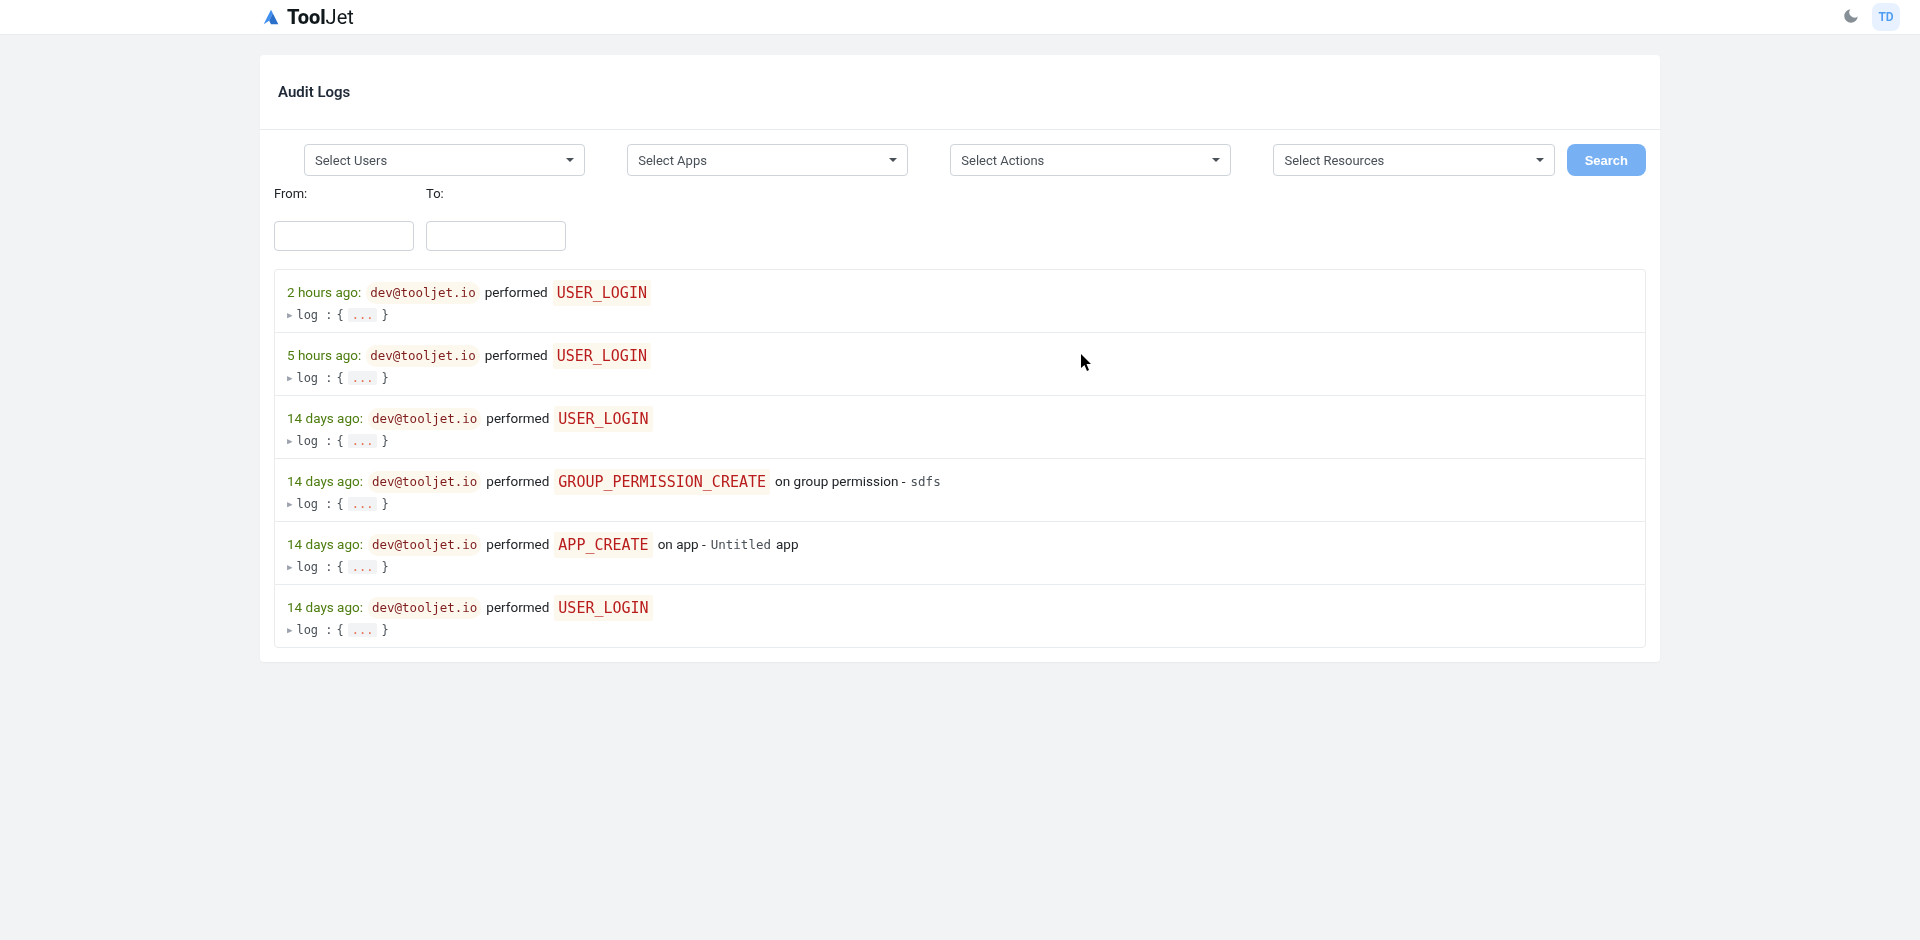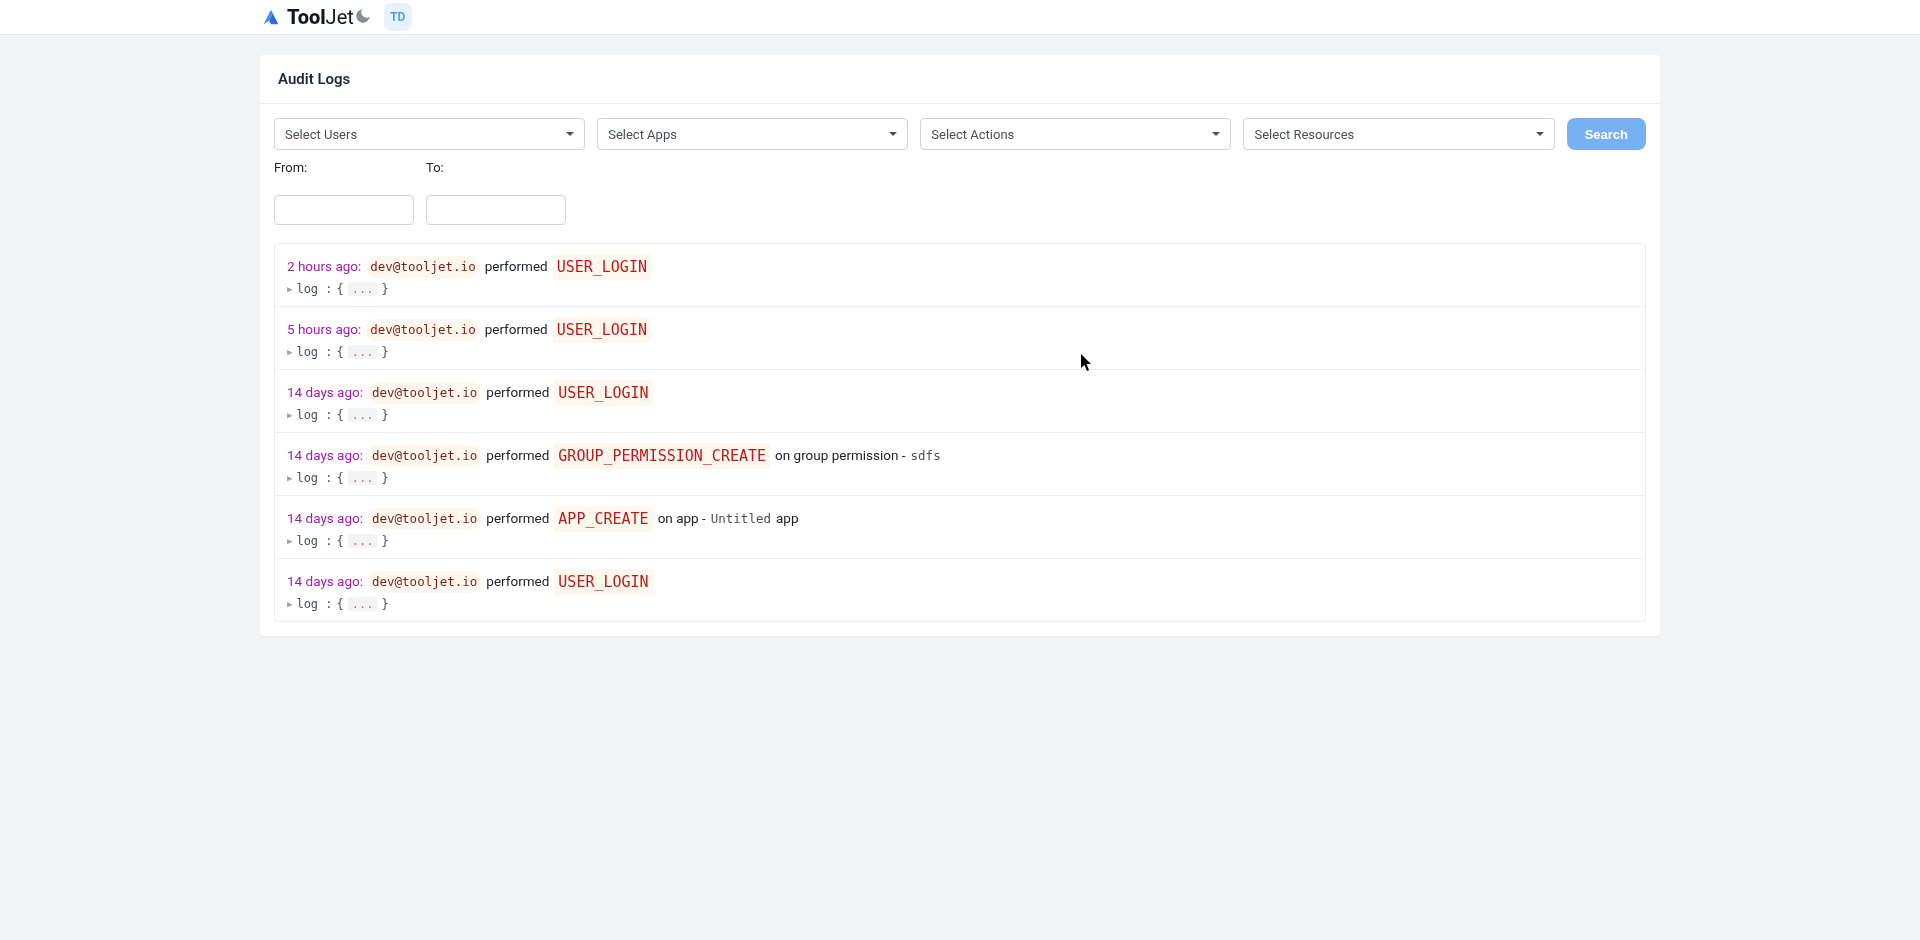--- a/index.html
+++ b/index.html
@@ -12,20 +12,21 @@
       background: #f1f3f5;
       color: #1f2937;
       font-size: 14px;
     }
     .topbar {
       background: #fff;
       height: 35px;
       display: flex;
       align-items: center;
       padding: 0 20px 0 260px;
+      justify-content: space-between;
       border-bottom: 1px solid #e9ecef;
     }
     .logo {
       display: flex;
       align-items: center;
       gap: 5px;
       font-size: 20px;
       font-weight: 700;
       color: #11181c;
     }
@@ -65,37 +66,38 @@
     }
     .content-wrap {
       padding: 20px 260px;
     }
     .card {
       background: #fff;
       border-radius: 4px;
       box-shadow: 0 1px 2px rgba(0,0,0,0.04);
     }
     .card-header {
-      padding: 15px 18px;
+      padding: 28px 18px;
       border-bottom: 1px solid #e9ecef;
     }
     .card-title {
       font-size: 15px;
       font-weight: 600;
       color: #1f2937;
     }
     .filter-row {
       display: flex;
       gap: 12px;
       padding: 14px 14px 0 14px;
       align-items: center;
     }
     .select-field {
       flex: 1;
       position: relative;
+      margin-left: 30px;
     }
     .select-input {
       width: 100%;
       height: 32px;
       border: 1px solid #ced4da;
       border-radius: 4px;
       background: #fff;
       padding: 0 30px 0 10px;
       font-size: 13px;
       color: #495057;
@@ -166,21 +168,21 @@
     .log-line1 {
       font-size: 13.5px;
       color: #212529;
       display: flex;
       align-items: center;
       flex-wrap: wrap;
       gap: 5px;
       line-height: 1.6;
     }
     .log-time {
-      color: #a21caf;
+      color: #4d7c0f;
     }
     .log-user {
       font-family: ui-monospace, SFMono-Regular, Menlo, Consolas, monospace;
       background: #fdf8ee;
       color: #7f1d1d;
       padding: 1px 4px;
       border-radius: 10px;
       font-size: 12.5px;
     }
     .log-action {

